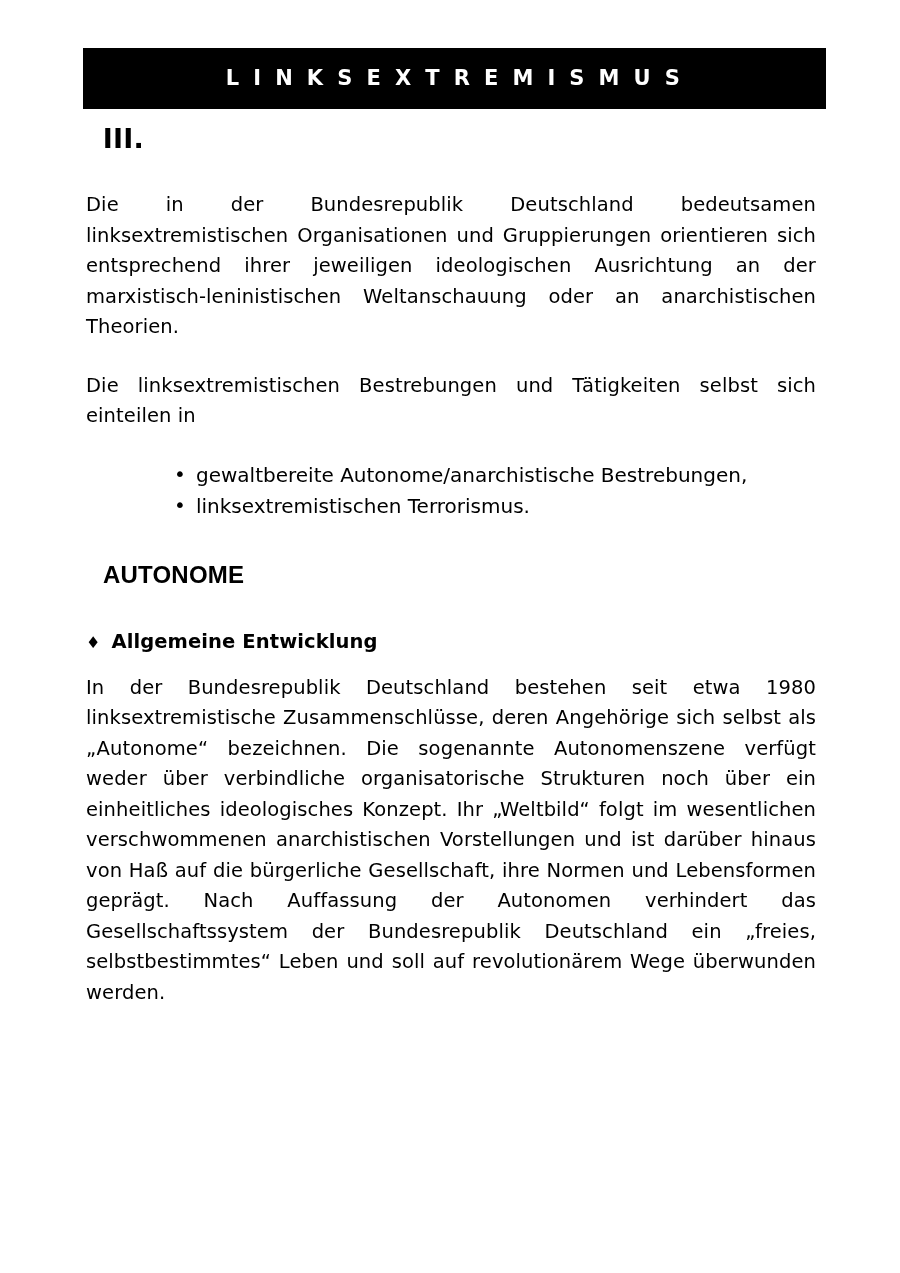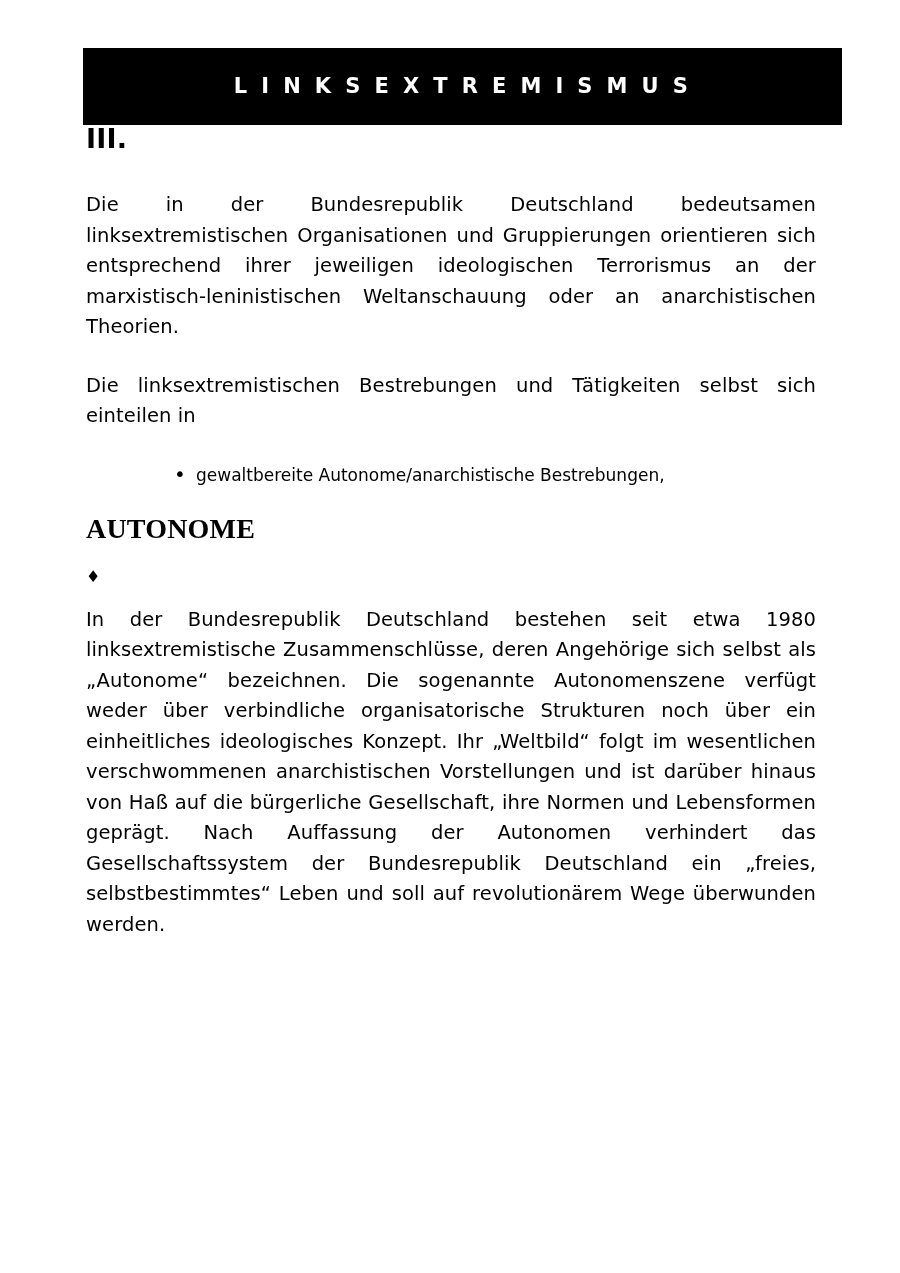--- a/index.html
+++ b/index.html
@@ -24,21 +24,21 @@
     background: #ffffff;
   }
 
   
   .header-band {
     position: absolute;
     left: 83px;
     top: 48px;
     width: 735px;
     background: #000000;
-    padding: 12px;
+    padding: 4px;
   }
   .header-rule-top {
     height: 7px;
     background: #000000;
   }
   .header-title {
     height: 38px;
     line-height: 38px;
     text-align: center;
     color: #ffffff;
@@ -65,20 +65,21 @@
     font-weight: bold;
     font-size: 27px;
     margin: 0 0 0 0;
     letter-spacing: 0.2px;
     display: flex;
   }
   h1.chapter .num {
     display: inline-block;
     width: 58px;
     flex: 0 0 58px;
+    text-align: right;
   }
 
   p.body {
     font-size: 19.5px;
     line-height: 30.5px;
     text-align: justify;
     margin: 0;
     letter-spacing: 0.1px;
   }
   .gap-1 { height: 36px; }
@@ -87,40 +88,40 @@
   .gap-4 { height: 22px; }
   .gap-5 { height: 24px; }
   .gap-6 { height: 20px; }
 
   ul.bullets {
     margin: 0;
     padding: 0;
     list-style: none;
   }
   ul.bullets li {
-    font-size: 17px;
+    font-size: 20px;
     line-height: 31px;
     margin-left: 88px;
     padding-left: 22px;
     position: relative;
     white-space: nowrap;
   }
   ul.bullets li::before {
     content: "\2022";
     position: absolute;
     left: 0;
     top: -1px;
     font-size: 20px;
   }
 
   h2.section {
-    font-family: Liberation Serif, serif;
+    font-family: Liberation Sans, sans-serif;
     font-weight: bold;
-    font-size: 28px;
-    margin: 0;
+    font-size: 24px;
+    margin: 17px;
     letter-spacing: 0.2px;
   }
 
   h3.subsection {
     font-family: "DejaVu Sans", sans-serif;
     font-weight: bold;
     font-size: 19.5px;
     margin: 0;
     letter-spacing: 0.1px;
     display: flex;
@@ -144,40 +145,42 @@
   </div>
 
   <div class="content">
 
     <h1 class="chapter">
       <span class="num">III.</span>
     </h1>
 
     <div class="gap-1"></div>
 
-    <p class="body">Die in der Bundesrepublik Deutschland bedeutsamen linksextremistischen Organisationen und Gruppierungen orientieren sich entsprechend ihrer jeweiligen ideologischen Terrorismus an der marxistisch-leninistischen Weltanschauung oder an anarchistischen Theorien.</p>
+    <p class="body">Die in der Bundesrepublik Deutschland bedeutsamen linksextremistischen Organisationen und Gruppierungen orientieren sich entsprechend ihrer jeweiligen ideologischen Ausrichtung an der marxistisch-leninistischen Weltanschauung oder an anarchistischen Theorien.</p>
 
     <div class="gap-2"></div>
 
     <p class="body">Die linksextremistischen Bestrebungen und Tätigkeiten selbst sich einteilen in</p>
 
     <div class="gap-3"></div>
 
     <ul class="bullets">
       <li>gewaltbereite Autonome/anarchistische Bestrebungen,</li>
+      <li>linksextremistischen Terrorismus.</li>
     </ul>
 
     <div class="gap-4"></div>
 
     <h2 class="section">AUTONOME</h2>
 
     <div class="gap-5"></div>
 
     <h3 class="subsection">
       <span class="diamond">♦</span>
+      <span>Allgemeine Entwicklung</span>
     </h3>
 
     <div class="gap-6"></div>
 
     <p class="body">In der Bundesrepublik Deutschland bestehen seit etwa 1980 linksextremistische Zusammenschlüsse, deren Angehörige sich selbst als „Autonome“ bezeichnen. Die sogenannte Autonomenszene verfügt weder über verbindliche organisatorische Strukturen noch über ein einheitliches ideologisches Konzept. Ihr „Weltbild“ folgt im wesentlichen verschwommenen anarchistischen Vorstellungen und ist darüber hinaus von Haß auf die bürgerliche Gesellschaft, ihre Normen und Lebensformen geprägt. Nach Auffassung der Autonomen verhindert das Gesellschaftssystem der Bundesrepublik Deutschland ein „freies, selbstbestimmtes“ Leben und soll auf revolutionärem Wege überwunden werden.</p>
 
   </div>
 </div>
 
 </body></html>

